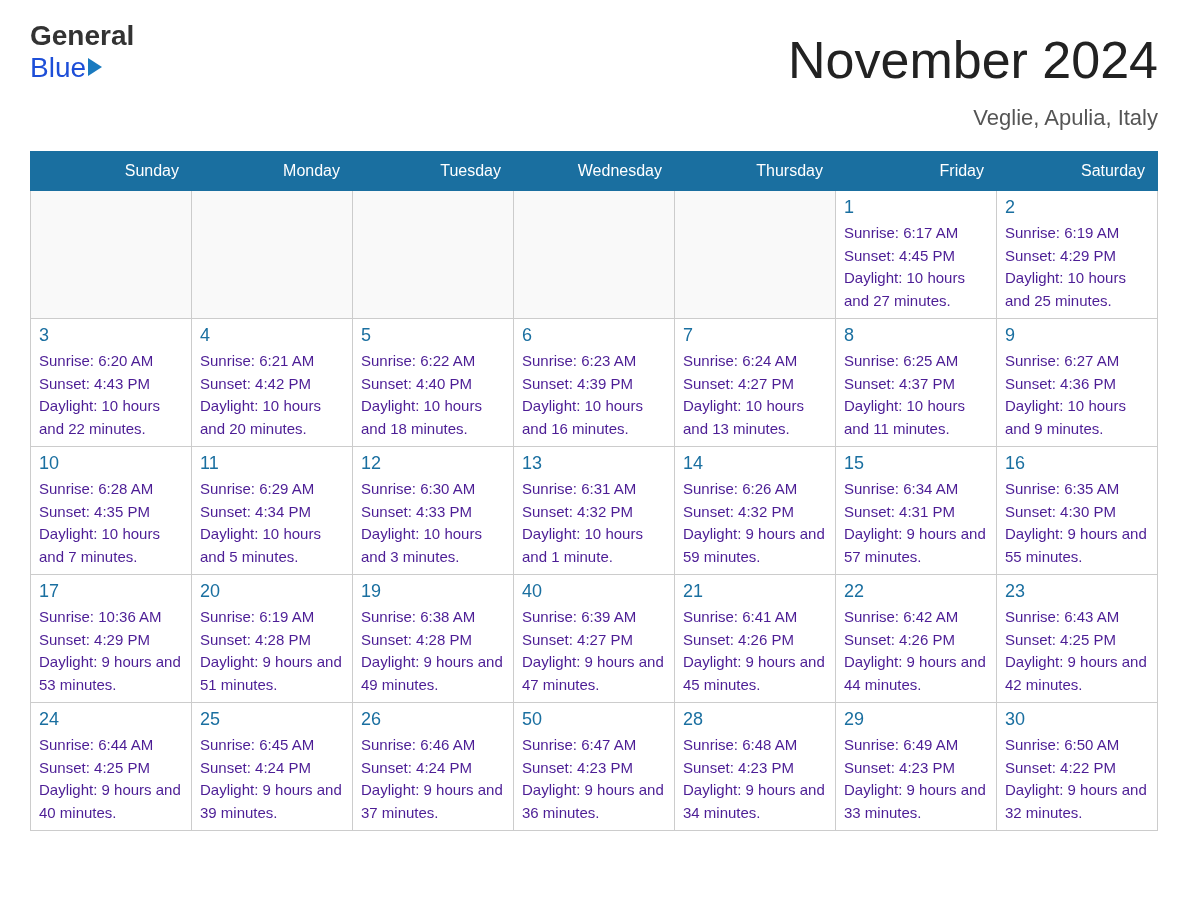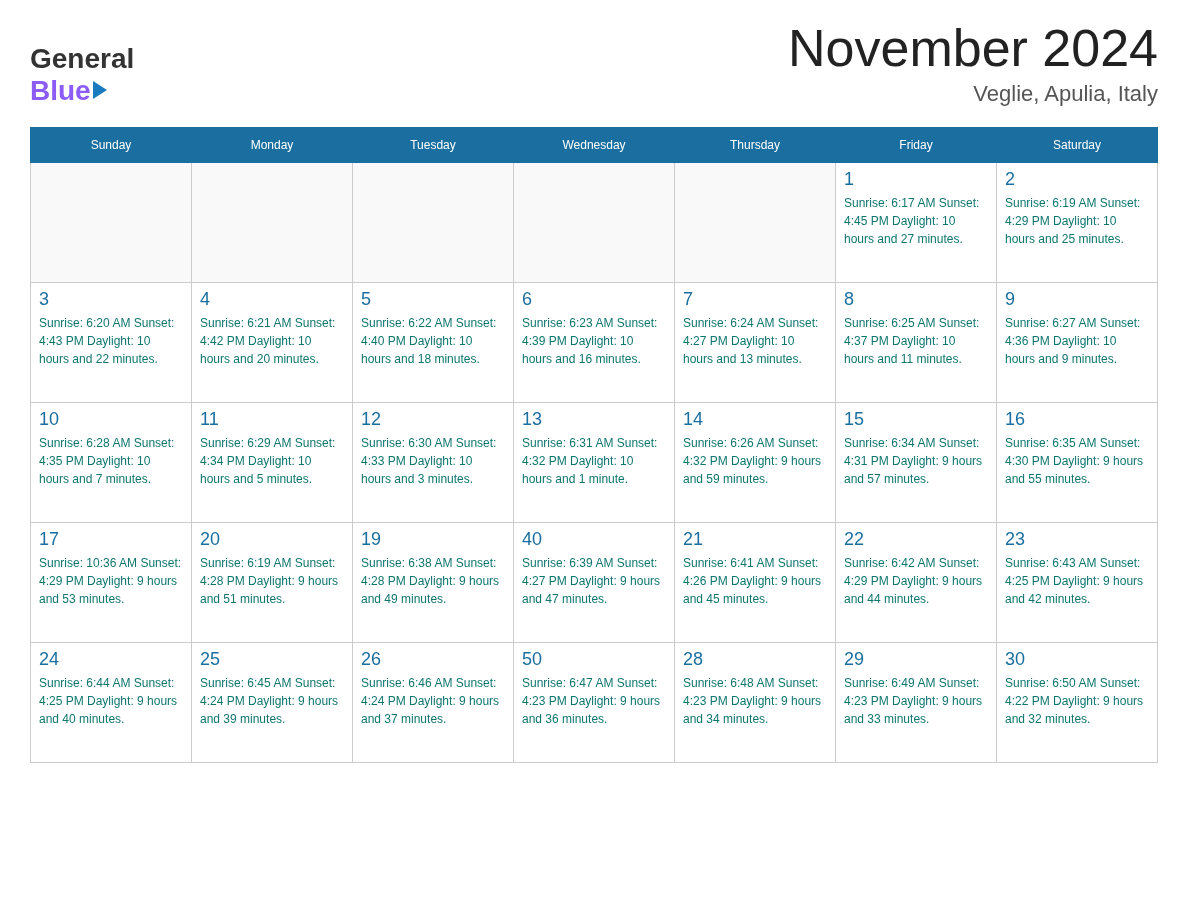--- a/index.html
+++ b/index.html
@@ -6,74 +6,75 @@
     body {
       font-family: Arial, sans-serif;
       background: #fff;
       padding: 20px 30px;
       width: 1188px;
       min-height: 918px;
     }
     .header-area {
       display: flex;
       justify-content: space-between;
-      align-items: flex-end;
+      align-items: flex-start;
       margin-bottom: 20px;
     }
     .logo {
       display: flex;
       flex-direction: column;
       align-items: flex-start;
     }
     .title-area {
       text-align: right;
     }
     .calendar-title {
       font-size: 52px;
       font-weight: normal;
       color: #222;
       line-height: 1.1;
+      margin-top: 12px;
     }
     .calendar-subtitle {
       font-size: 22px;
       color: #555;
-      margin-top: 4px;
+      margin-top: 16px;
     }
     .calendar-table {
       width: 100%;
       border-collapse: collapse;
       table-layout: fixed;
     }
     .calendar-table th {
       background-color: #1a6fa0;
       color: #fff;
-      font-size: 12px;
+      font-size: 16px;
       font-weight: normal;
-      padding: 10px 20px;
-      text-align: center;
+      padding: 10px 12px;
+      text-align: right;
       border: 1px solid #1a6fa0;
     }
     .calendar-table td {
       border: 1px solid #ccc;
       vertical-align: top;
       padding: 6px 8px;
       font-size: 13px;
       color: #333;
       height: 120px;
     }
     .day-number {
       font-size: 18px;
       color: #1a6fa0;
       font-weight: normal;
       margin-bottom: 4px;
       display: block;
     }
     .day-info {
-      font-size: 12px;
-      color: #0f766e;
+      font-size: 15px;
+      color: #4c1d95;
       line-height: 1.5;
     }
     .empty-cell {
       background: #f9f9f9;
     }
     .logo-word {
       display: flex;
       flex-direction: column;
     }
     .logo-line1 {
@@ -81,22 +82,22 @@
       font-weight: bold;
       color: #333;
     }
     .logo-line2 {
       display: flex;
       align-items: center;
       gap: 2px;
     }
     .logo-line2-text {
       font-size: 28px;
-      font-weight: bold;
-      color: #8b5cf6;
+      font-weight: normal;
+      color: #1d4ed8;
     }
     .triangle-right {
       width: 0;
       height: 0;
       border-top: 9px solid transparent;
       border-bottom: 9px solid transparent;
       border-left: 14px solid #1a7abf;
       display: inline-block;
       margin-bottom: 2px;
     }
@@ -288,21 +289,21 @@
         <td>
           <span class="day-number">21</span>
           <div class="day-info">Sunrise: 6:41 AM
 Sunset: 4:26 PM
 Daylight: 9 hours
 and 45 minutes.</div>
         </td>
         <td>
           <span class="day-number">22</span>
           <div class="day-info">Sunrise: 6:42 AM
-Sunset: 4:29 PM
+Sunset: 4:26 PM
 Daylight: 9 hours
 and 44 minutes.</div>
         </td>
         <td>
           <span class="day-number">23</span>
           <div class="day-info">Sunrise: 6:43 AM
 Sunset: 4:25 PM
 Daylight: 9 hours
 and 42 minutes.</div>
         </td>

